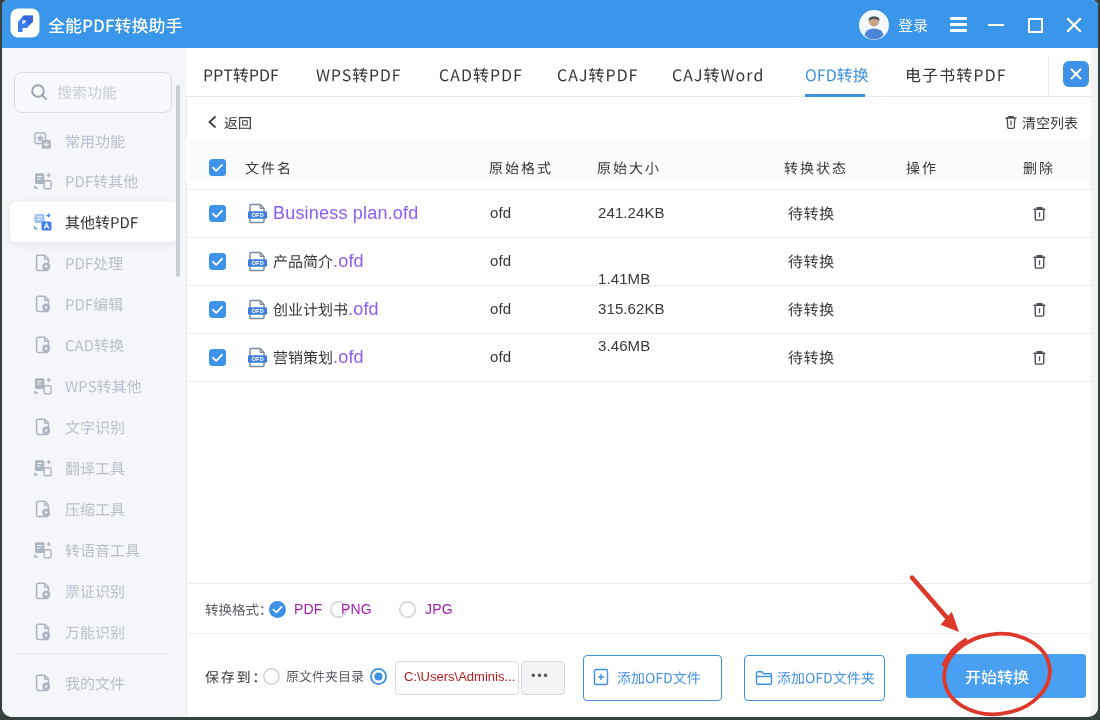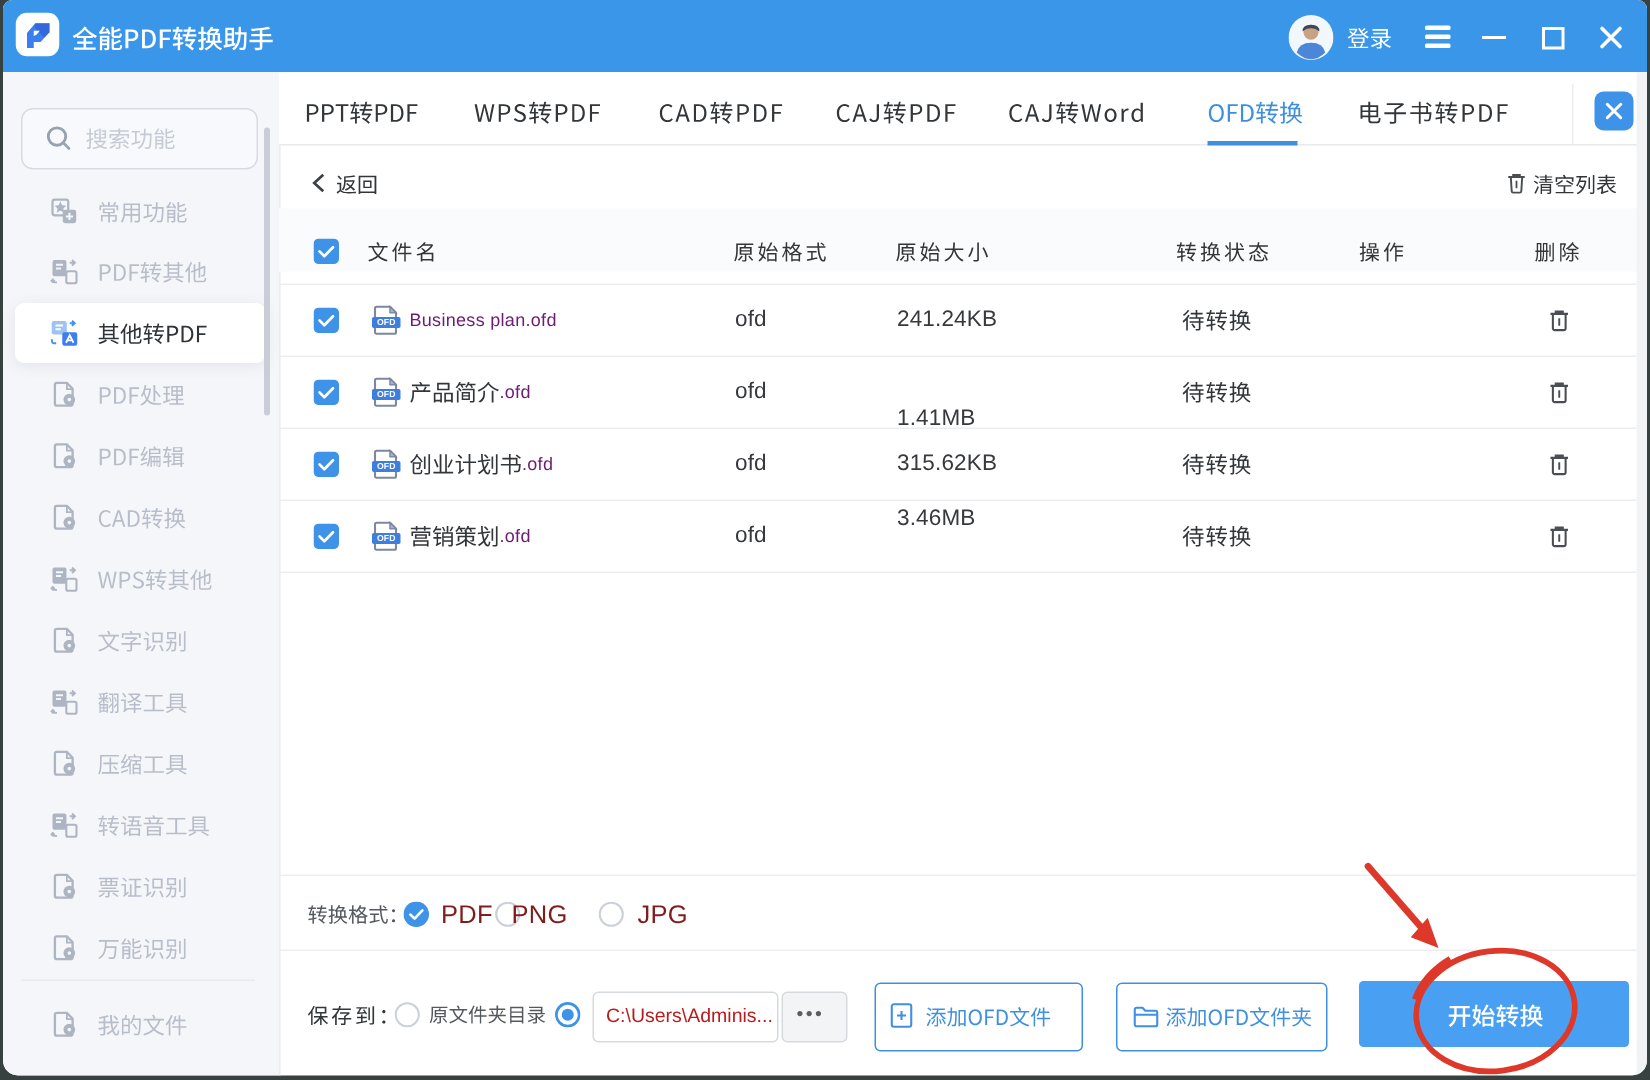--- a/index.html
+++ b/index.html
@@ -234,21 +234,21 @@
     </svg>
     <svg style="position:absolute;left:782.0px;top:159.6px;overflow:visible" width="67" height="19" viewBox="0 0 67 19">
       <path fill="#333639" transform="translate(0,13.3)" d="M1.1 -4.6C1.2 -4.8 1.7 -4.8 2.2 -4.8H3.4V-2.8L0.6 -2.3L0.8 -1.3L3.4 -1.8V1.1H4.4V-2L6.3 -2.4L6.3 -3.3L4.4 -3V-4.8H5.9V-5.8H4.4V-7.9H3.4V-5.8H2C2.5 -6.8 2.9 -7.9 3.3 -9.1H5.8V-10.1H3.6C3.7 -10.6 3.8 -11.1 3.9 -11.6L2.9 -11.8C2.8 -11.2 2.7 -10.7 2.6 -10.1H0.6V-9.1H2.3C2 -8 1.7 -7 1.5 -6.7C1.2 -6.1 1.1 -5.6 0.8 -5.6C0.9 -5.3 1.1 -4.8 1.1 -4.6ZM6 -7.5V-6.5H8C7.7 -5.5 7.4 -4.6 7.2 -3.9H11.2C10.7 -3.2 10.1 -2.4 9.5 -1.6C9.1 -1.9 8.6 -2.2 8.1 -2.5L7.4 -1.8C8.9 -1 10.5 0.3 11.3 1.1L12 0.3C11.6 -0.1 11 -0.6 10.3 -1.1C11.2 -2.2 12.2 -3.5 12.9 -4.6L12.2 -4.9L12 -4.9H8.6L9.1 -6.5H13.4V-7.5H9.4L9.8 -9.1H12.9V-10.1H10.1L10.5 -11.6L9.5 -11.8L9 -10.1H6.5V-9.1H8.8L8.3 -7.5Z M18.3 -11.7V-8.9H16.7V-8H18.3V-4.8C17.6 -4.6 17 -4.5 16.5 -4.3L16.8 -3.3L18.3 -3.8V-0.2C18.3 0 18.2 0.1 18.1 0.1C17.9 0.1 17.4 0.1 16.9 0.1C17 0.4 17.2 0.8 17.2 1.1C18 1.1 18.5 1.1 18.9 0.9C19.2 0.7 19.3 0.4 19.3 -0.2V-4.1L20.8 -4.6L20.7 -5.6L19.3 -5.2V-8H20.6V-8.9H19.3V-11.7ZM23.5 -9.6H26.4C26.1 -9.2 25.7 -8.6 25.3 -8.2H22.4C22.8 -8.7 23.2 -9.2 23.5 -9.6ZM20.7 -4V-3.1H24.1C23.5 -1.9 22.3 -0.7 19.9 0.4C20.1 0.6 20.5 0.9 20.6 1.1C23 0 24.2 -1.3 24.9 -2.6C25.8 -1 27.2 0.4 28.9 1.1C29 0.8 29.3 0.4 29.6 0.2C27.9 -0.4 26.4 -1.6 25.6 -3.1H29.3V-4H28.3V-8.2H26.5C27 -8.8 27.6 -9.5 27.9 -10.1L27.2 -10.6L27.1 -10.5H24.1C24.2 -10.9 24.4 -11.2 24.6 -11.6L23.5 -11.8C23 -10.6 22.1 -9.1 20.7 -8C20.9 -7.9 21.3 -7.5 21.4 -7.3L21.7 -7.5V-4ZM22.7 -4V-7.4H24.6V-5.9C24.6 -5.3 24.5 -4.7 24.4 -4ZM27.3 -4H25.4C25.5 -4.7 25.6 -5.3 25.6 -5.9V-7.4H27.3Z M42.4 -10.8C43 -10.1 43.7 -9 44 -8.3L44.9 -8.9C44.5 -9.5 43.8 -10.5 43.2 -11.3ZM32.7 -9.4C33.3 -8.6 34.1 -7.5 34.5 -6.8L35.3 -7.4C35 -8.1 34.2 -9.1 33.5 -9.9ZM40.2 -11.7V-8.5L40.2 -7.6H37V-6.6H40.2C40 -4.3 39.2 -1.7 36.6 0.4C36.9 0.6 37.2 0.9 37.4 1.1C39.5 -0.7 40.5 -2.8 41 -4.8C41.7 -2.2 42.9 -0.1 44.9 1.1C45 0.8 45.4 0.4 45.6 0.2C43.4 -1 42.1 -3.5 41.5 -6.6H45.3V-7.6H41.3L41.3 -8.5V-11.7ZM32.4 -2.7 33.1 -1.8C33.8 -2.5 34.6 -3.3 35.5 -4.1V1.1H36.5V-11.8H35.5V-5.3C34.4 -4.3 33.2 -3.3 32.4 -2.7Z M53.3 -5.7C54.2 -5.2 55.2 -4.5 55.6 -4L56.5 -4.6C56 -5.1 55 -5.8 54.2 -6.3ZM51.8 -3.4V-0.6C51.8 0.5 52.2 0.8 53.8 0.8C54.2 0.8 56.7 0.8 57.1 0.8C58.4 0.8 58.8 0.4 58.9 -1.4C58.6 -1.5 58.2 -1.6 58 -1.8C57.9 -0.4 57.8 -0.1 57 -0.1C56.5 -0.1 54.3 -0.1 53.9 -0.1C53 -0.1 52.8 -0.2 52.8 -0.6V-3.4ZM53.7 -3.7C54.5 -3 55.5 -1.9 56 -1.3L56.8 -1.8C56.3 -2.5 55.4 -3.5 54.5 -4.2ZM58.5 -3.3C59.2 -2.1 59.9 -0.5 60.2 0.5L61.2 0.1C60.9 -0.9 60.2 -2.4 59.4 -3.6ZM50.2 -3.4C49.9 -2.3 49.4 -0.8 48.8 0.1L49.7 0.6C50.3 -0.4 50.8 -1.9 51.1 -3.1ZM54.5 -11.8C54.5 -11.1 54.4 -10.4 54.2 -9.8H48.8V-8.8H53.9C53.3 -7 51.9 -5.5 48.6 -4.7C48.9 -4.4 49.1 -4 49.2 -3.8C52.9 -4.7 54.4 -6.6 55.1 -8.8C56.1 -6.3 57.9 -4.6 60.7 -3.8C60.9 -4.1 61.2 -4.6 61.4 -4.8C58.9 -5.4 57.1 -6.8 56.1 -8.8H61.3V-9.8H55.3C55.4 -10.4 55.5 -11.1 55.6 -11.8Z"></path>
     </svg>
     <svg style="position:absolute;left:904.0px;top:159.6px;overflow:visible" width="35" height="19" viewBox="0 0 35 19">
       <path fill="#333639" transform="translate(0,13.3)" d="M7.4 -10.4H10.6V-8.9H7.4ZM6.5 -11.2V-8.1H11.6V-11.2ZM5.9 -6.7H7.7V-5.1H5.9ZM10.2 -6.7H12.1V-5.1H10.2ZM2.2 -11.8V-8.9H0.6V-8H2.2V-4.9C1.6 -4.7 1 -4.5 0.5 -4.3L0.8 -3.3L2.2 -3.9V-0.1C2.2 0.1 2.2 0.1 2 0.1C1.9 0.1 1.5 0.1 1 0.1C1.1 0.4 1.3 0.8 1.3 1C2 1 2.5 1 2.8 0.9C3.1 0.7 3.2 0.4 3.2 -0.1V-4.2L4.6 -4.8L4.4 -5.7L3.2 -5.2V-8H4.5V-8.9H3.2V-11.8ZM8.5 -4.3V-3.3H4.8V-2.4H7.8C6.9 -1.4 5.3 -0.5 3.9 -0C4.1 0.2 4.4 0.6 4.5 0.8C6 0.3 7.5 -0.7 8.5 -1.8V1.1H9.5V-1.9C10.4 -0.8 11.7 0.2 12.9 0.7C13 0.4 13.3 0.1 13.5 -0.1C12.3 -0.6 11 -1.4 10.1 -2.4H13.3V-3.3H9.5V-4.3H13V-7.5H9.4V-4.3H8.6V-7.5H5.1V-4.3Z M23.4 -11.6C22.7 -9.5 21.5 -7.5 20.3 -6.2C20.5 -6 20.9 -5.7 21.1 -5.5C21.8 -6.3 22.5 -7.3 23.1 -8.4H24.1V1.1H25.1V-2.3H29.3V-3.3H25.1V-5.4H29.1V-6.4H25.1V-8.4H29.5V-9.4H23.6C23.9 -10 24.1 -10.7 24.4 -11.3ZM20 -11.7C19.2 -9.6 17.9 -7.5 16.5 -6.1C16.7 -5.9 17 -5.3 17.1 -5.1C17.6 -5.6 18.1 -6.1 18.5 -6.7V1.1H19.6V-8.4C20.1 -9.3 20.6 -10.4 21 -11.4Z"></path>
     </svg>
     <svg style="position:absolute;left:1021.0px;top:159.6px;overflow:visible" width="35" height="19" viewBox="0 0 35 19">
       <path fill="#333639" transform="translate(0,13.3)" d="M9.9 -10.2V-2.3H10.8V-10.2ZM12 -11.5V-0.1C12 0.1 11.9 0.2 11.7 0.2C11.5 0.2 10.9 0.2 10.3 0.2C10.4 0.4 10.5 0.9 10.6 1.1C11.5 1.1 12 1.1 12.4 0.9C12.7 0.8 12.9 0.5 12.9 -0.1V-11.5ZM0.6 -6.3V-5.3H1.5V-4.6C1.5 -2.9 1.4 -0.8 0.5 0.6C0.8 0.7 1.1 1 1.3 1.1C2.3 -0.4 2.4 -2.8 2.4 -4.6V-5.3H3.7V-0.2C3.7 -0 3.6 0 3.5 0C3.3 0 2.9 0.1 2.4 0C2.5 0.3 2.6 0.7 2.7 1C3.4 1 3.9 0.9 4.2 0.8C4.5 0.6 4.6 0.3 4.6 -0.2V-5.3H5.6V-5.2C5.6 -3.4 5.5 -1 4.7 0.6C4.9 0.7 5.3 1 5.5 1.1C6.3 -0.6 6.4 -3.3 6.4 -5.2V-5.3H7.7V-0.2C7.7 0 7.7 0 7.5 0.1C7.4 0.1 6.9 0.1 6.4 0C6.6 0.3 6.7 0.7 6.7 1C7.5 1 7.9 0.9 8.2 0.8C8.5 0.6 8.6 0.3 8.6 -0.2V-5.3H9.4V-6.3H8.6V-11.3H5.6V-6.3H4.6V-11.3H1.5V-6.3ZM2.4 -10.4H3.7V-6.3H2.4ZM6.4 -10.4H7.7V-6.3H6.4Z M22.6 -3.1C22.2 -2.1 21.4 -1 20.7 -0.3C20.9 -0.2 21.3 0.1 21.5 0.3C22.2 -0.5 23 -1.7 23.6 -2.8ZM26.7 -2.8C27.4 -1.9 28.3 -0.7 28.7 0.1L29.5 -0.4C29.1 -1.1 28.3 -2.3 27.5 -3.2ZM17.1 -11.2V1.1H18V-10.2H19.8C19.5 -9.3 19.1 -8.1 18.6 -7.1C19.7 -6 20 -5 20 -4.2C20 -3.8 19.9 -3.4 19.7 -3.3C19.6 -3.2 19.4 -3.1 19.2 -3.1C19 -3.1 18.7 -3.1 18.3 -3.1C18.5 -2.9 18.6 -2.5 18.6 -2.2C18.9 -2.2 19.3 -2.2 19.6 -2.2C19.9 -2.3 20.2 -2.4 20.4 -2.5C20.8 -2.8 20.9 -3.4 20.9 -4.1C20.9 -5 20.7 -6 19.6 -7.2C20.1 -8.3 20.6 -9.7 21.1 -10.8L20.4 -11.2L20.2 -11.2ZM21.2 -4.8V-3.9H24.9V-0.1C24.9 0.1 24.8 0.2 24.6 0.2C24.4 0.2 23.7 0.2 22.9 0.1C23.1 0.4 23.2 0.8 23.3 1.1C24.3 1.1 24.9 1.1 25.4 0.9C25.8 0.8 25.9 0.5 25.9 -0.1V-3.9H29.4V-4.8H25.9V-6.5H28V-7.5H22.5V-6.5H24.9V-4.8ZM25.3 -11.9C24.3 -10.2 22.6 -8.6 20.8 -7.6C21.1 -7.4 21.4 -7.1 21.5 -6.9C22.9 -7.7 24.3 -8.9 25.3 -10.2C26.5 -8.7 27.7 -7.8 28.9 -7C29.1 -7.3 29.4 -7.6 29.6 -7.9C28.3 -8.6 27 -9.5 25.8 -11L26.1 -11.5Z"></path>
     </svg>
-    <style>.lat{position:absolute;font-size:12px;color:#701a75;letter-spacing:0.2px;white-space:pre}.lat14{position:absolute;font-size:15px;color:#37393c;letter-spacing:0.1px;white-space:pre}.lab{position:absolute;font-size:17px;color:#7f1d1d;letter-spacing:0.2px;white-space:pre}</style>
+    <style>.lat{position:absolute;font-size:18px;color:#8b5cf6;letter-spacing:0.2px;white-space:pre}.lat14{position:absolute;font-size:15px;color:#37393c;letter-spacing:0.1px;white-space:pre}.lab{position:absolute;font-size:14px;color:#a21caf;letter-spacing:0.2px;white-space:pre}</style>
     <svg class="abs" style="left:207px;top:204.5px" width="17" height="17" viewBox="0 0 17 17">
       <rect width="17" height="17" rx="3.5" fill="#3e92e8"></rect>
       <path d="M4 8.6 L7.2 11.8 L13 5.8" stroke="#fff" stroke-width="1.8" fill="none" stroke-linecap="round" stroke-linejoin="round"></path>
     </svg>
     <svg class="abs" style="left:245px;top:202.5px" width="21" height="21" viewBox="0 0 21 21">
       <path d="M4 1.5 h9 l4 4 v13 a1 1 0 0 1 -1 1 h-12 a1 1 0 0 1 -1 -1 v-16 a1 1 0 0 1 1 -1 z" fill="#fff" stroke="#7c87a0" stroke-width="1.4"></path>
       <path d="M13 1.5 l4 4 h-4 z" fill="#aeb8cc" stroke="#7c87a0" stroke-width="1"></path>
       <rect x="1" y="8.3" width="19" height="7.4" rx="1.2" fill="#3d7fde"></rect>
       <text x="10.5" y="13.9" font-size="5.8" font-weight="bold" fill="#fff" text-anchor="middle" font-family="Liberation Sans">OFD</text>
     </svg>

